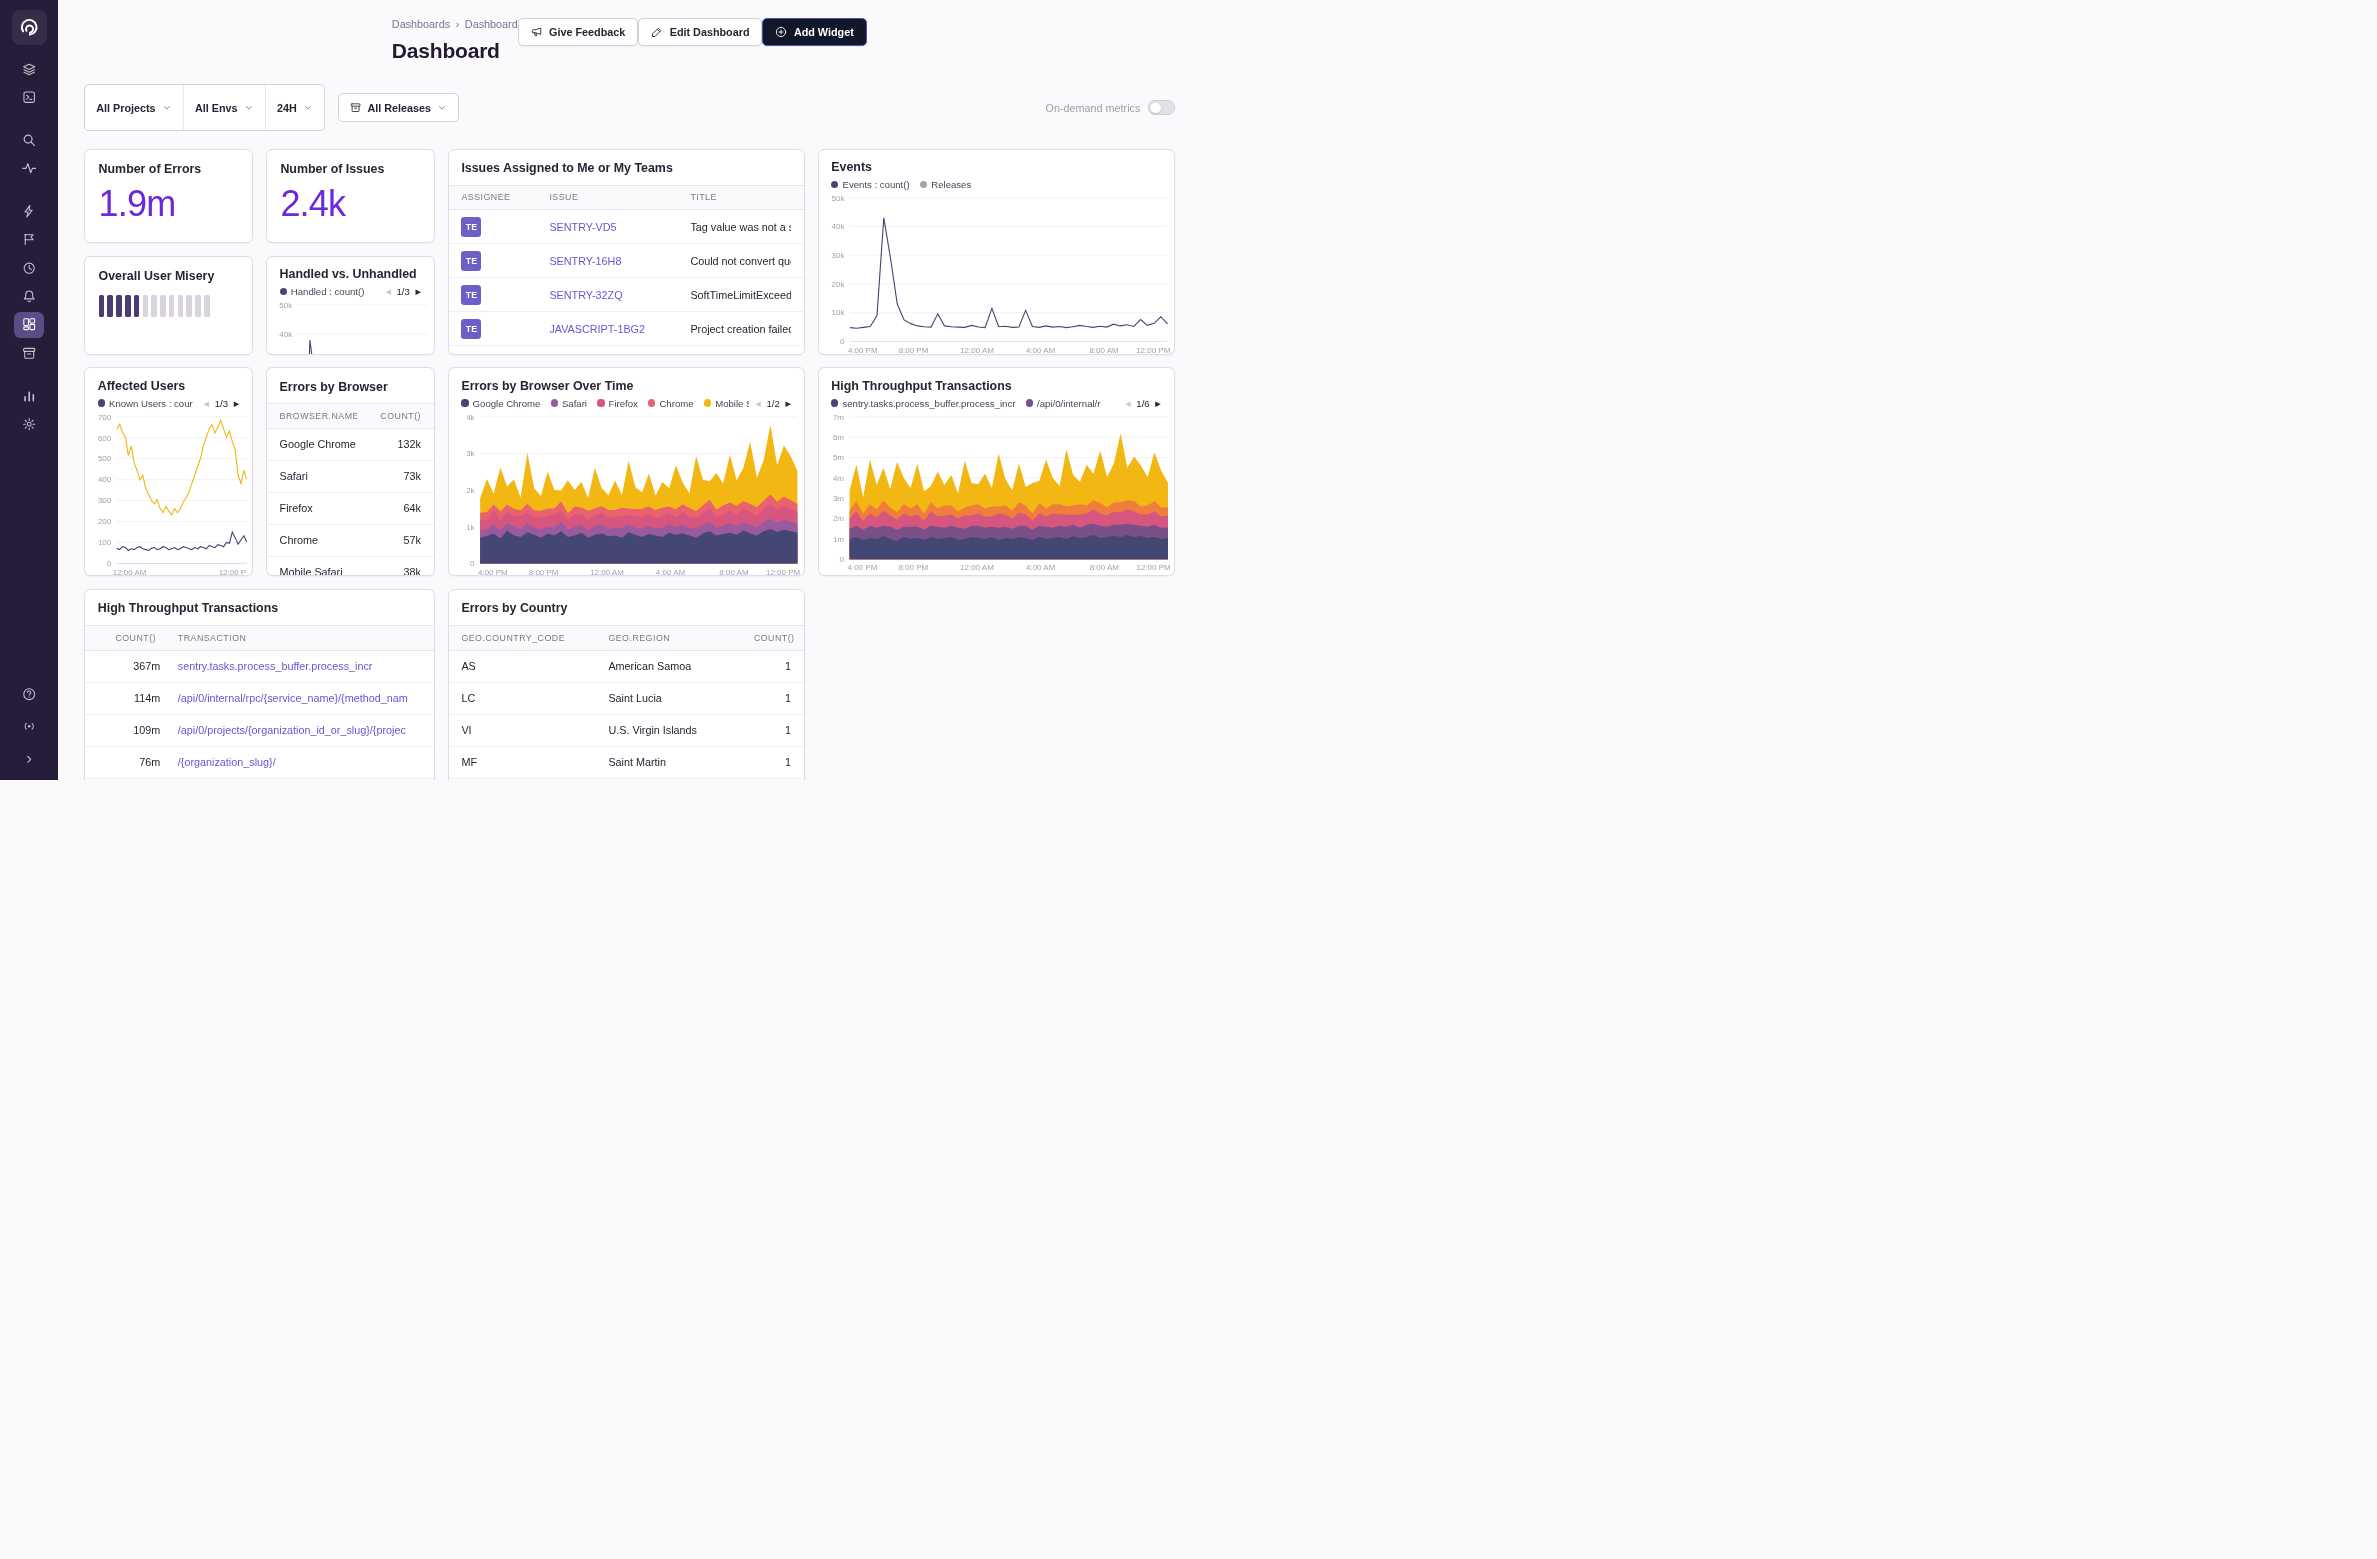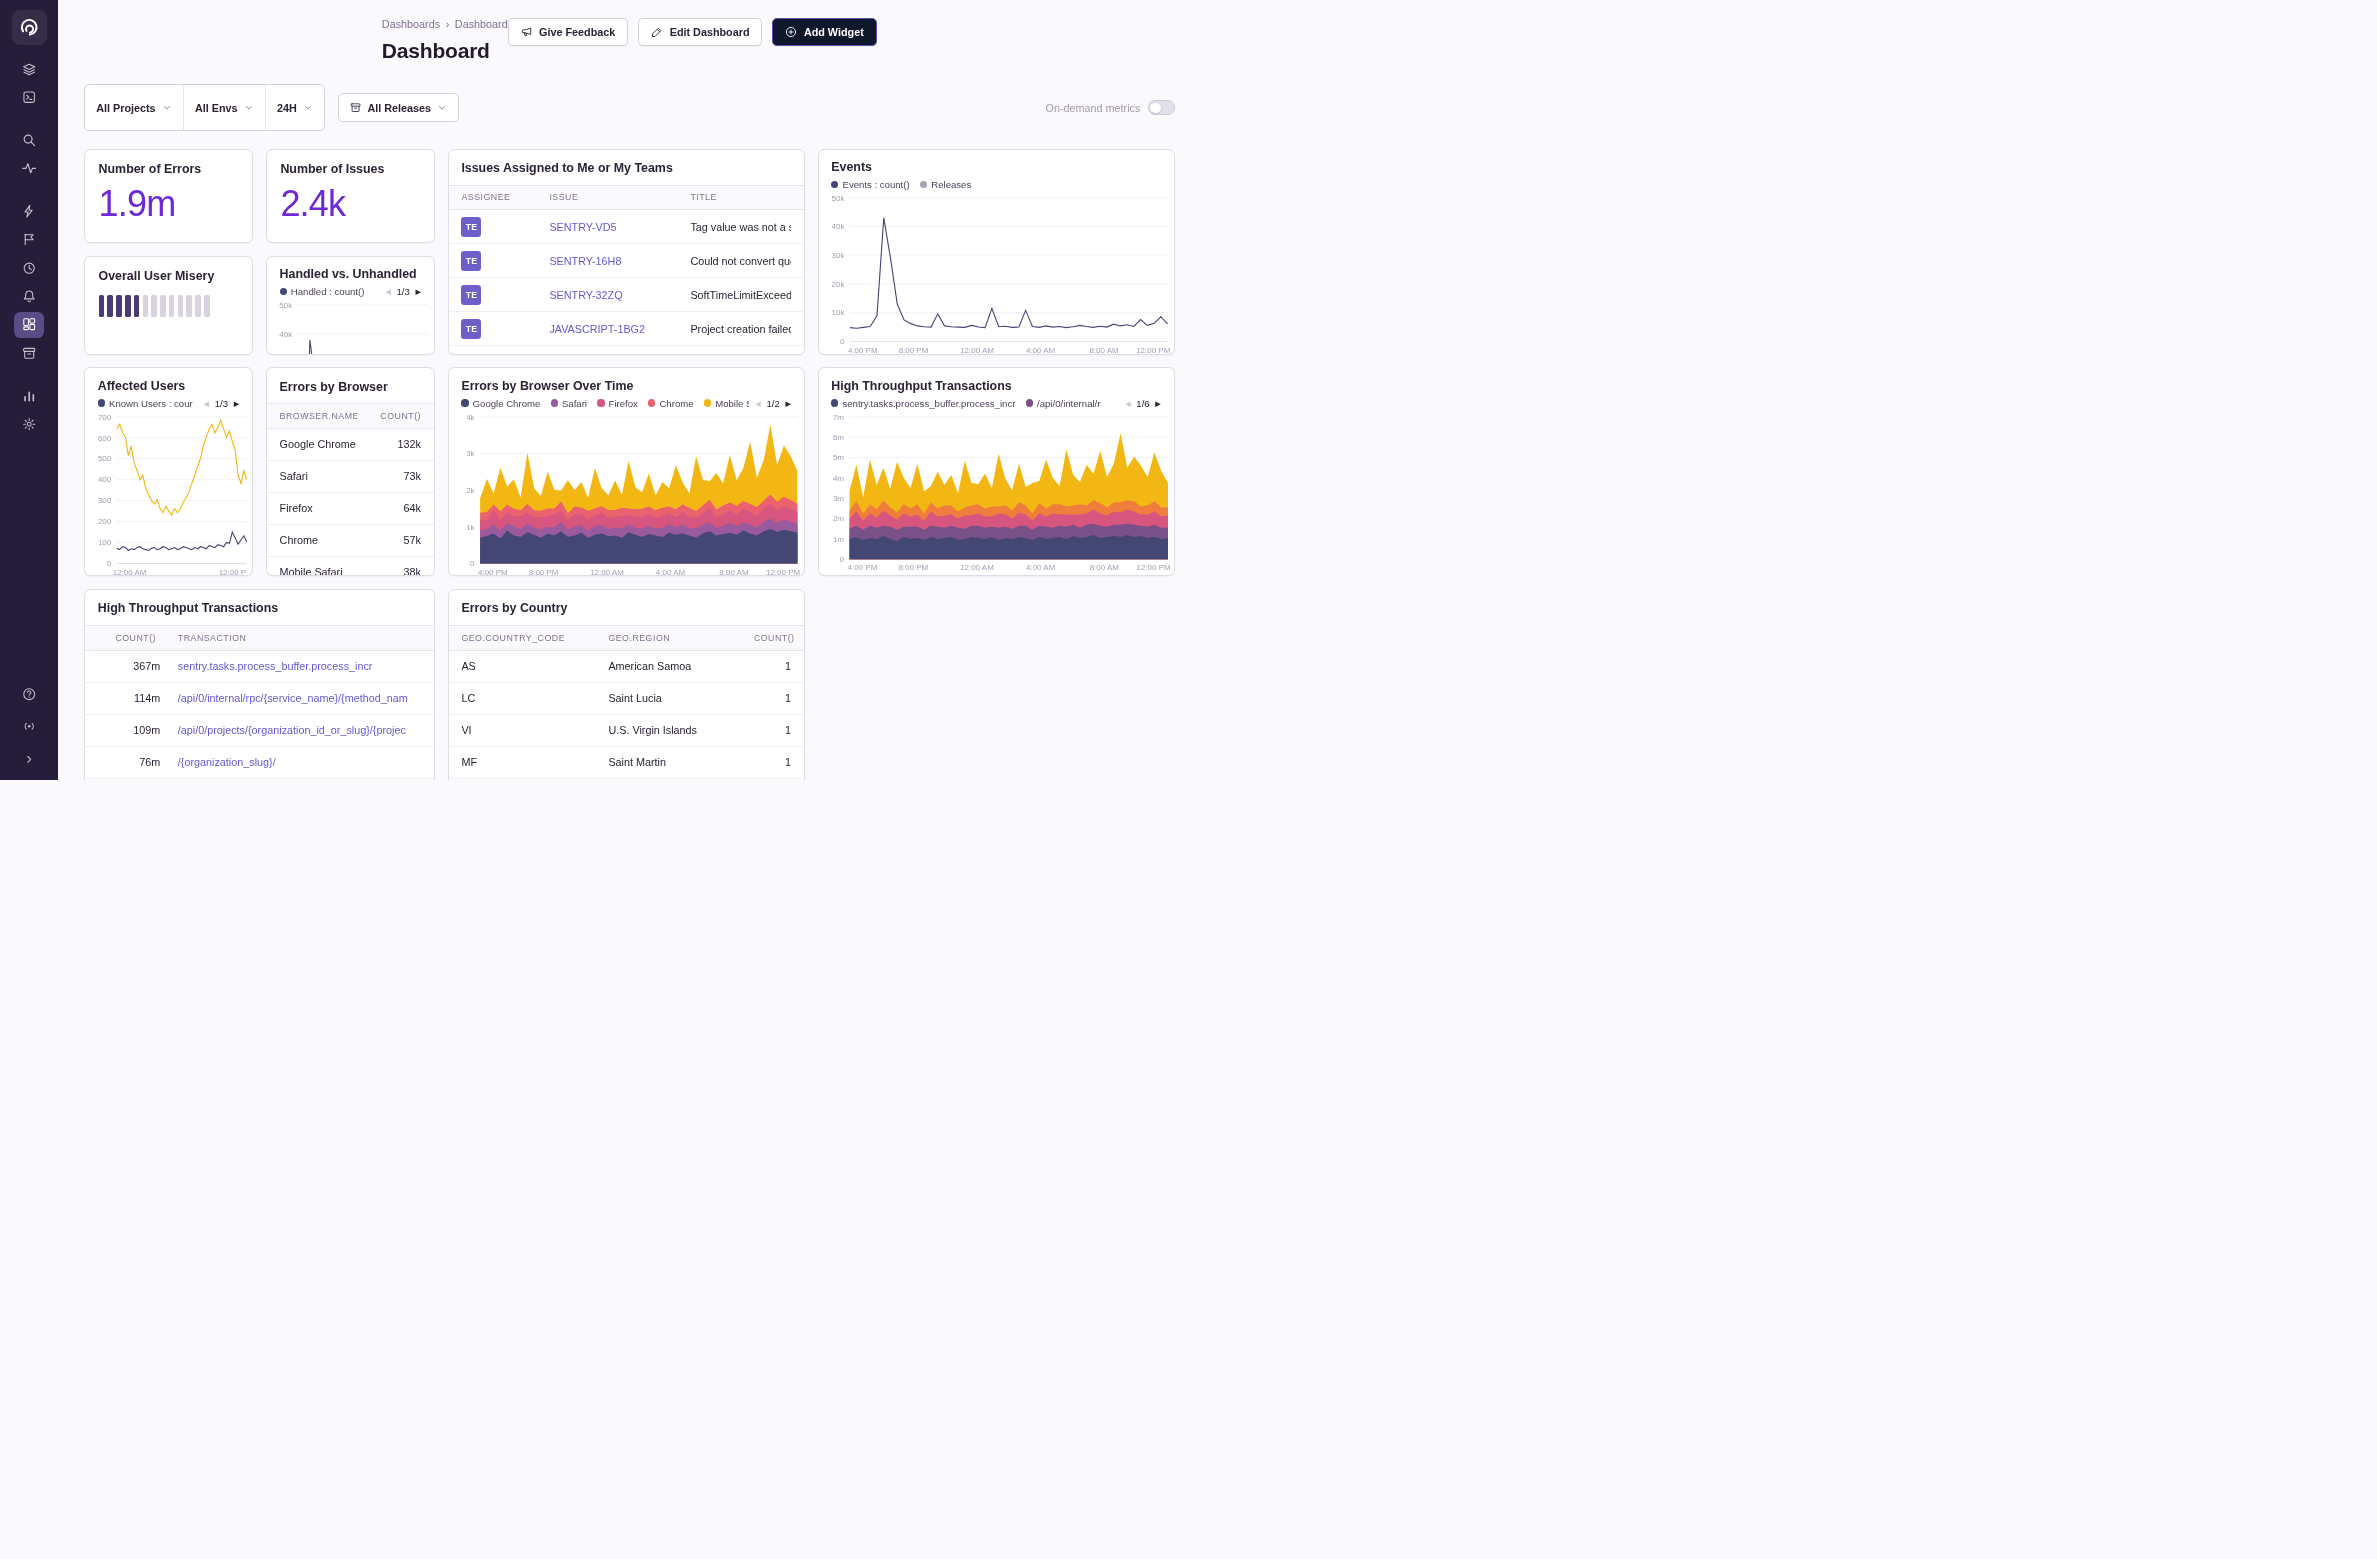--- a/index.html
+++ b/index.html
@@ -14,21 +14,21 @@
   .nav-item.active{background:#5a4d85;color:#fff}
   .nav-gap{height:12px;flex-shrink:0}
   .nav-bottom{margin-top:auto;display:flex;flex-direction:column;align-items:center;gap:6.4px;color:rgba(255,255,255,.72)}
 
   
   main{flex:1;min-width:0;padding:17.6px 14.4px 0 26px;display:flex;flex-direction:column}
   .topbar{display:flex;justify-content:center;align-items:flex-start}
   .breadcrumb{font-size:10.8px;color:#80708f;display:flex;align-items:center;gap:5.6px;margin-bottom:9.6px}
   .breadcrumb .bc-link{cursor:pointer}
   h1{font-size:21px;font-weight:700;color:#231a2e;letter-spacing:-0.2px}
-  .actions{display:flex;gap:10px}
+  .actions{display:flex;gap:0}
   .btn{display:flex;align-items:center;gap:6.4px;height:28px;padding:0 12px;background:#fff;border:0.8px solid #d5cfdc;border-radius:4.8px;font-family:inherit;font-size:10.8px;font-weight:700;color:#2b2233;cursor:pointer;box-shadow:0 0.8px 0.8px rgba(43,34,51,.05);white-space:nowrap}
   .btn svg{flex-shrink:0}
   .btn.primary{background:#0f172a;border-color:#5b4fb3;color:#fff}
 
   
   .filters{display:flex;align-items:center;margin-top:21px}
   .filter-group{display:flex;align-items:stretch;height:47px;background:#fff;border:0.8px solid #d5cfdc;border-radius:4.8px;overflow:hidden}
   .fbtn{display:flex;align-items:center;gap:6.4px;padding:0 11.2px;background:none;border:none;border-right:0.8px solid #e8e3ee;font-family:inherit;font-size:10.8px;font-weight:700;color:#2b2233;cursor:pointer}
   .filter-group .fbtn:last-child{border-right:none}
   .fbtn.standalone{height:29px;background:#fff;border:0.8px solid #d5cfdc;border-radius:4.8px;margin-left:12.8px}

